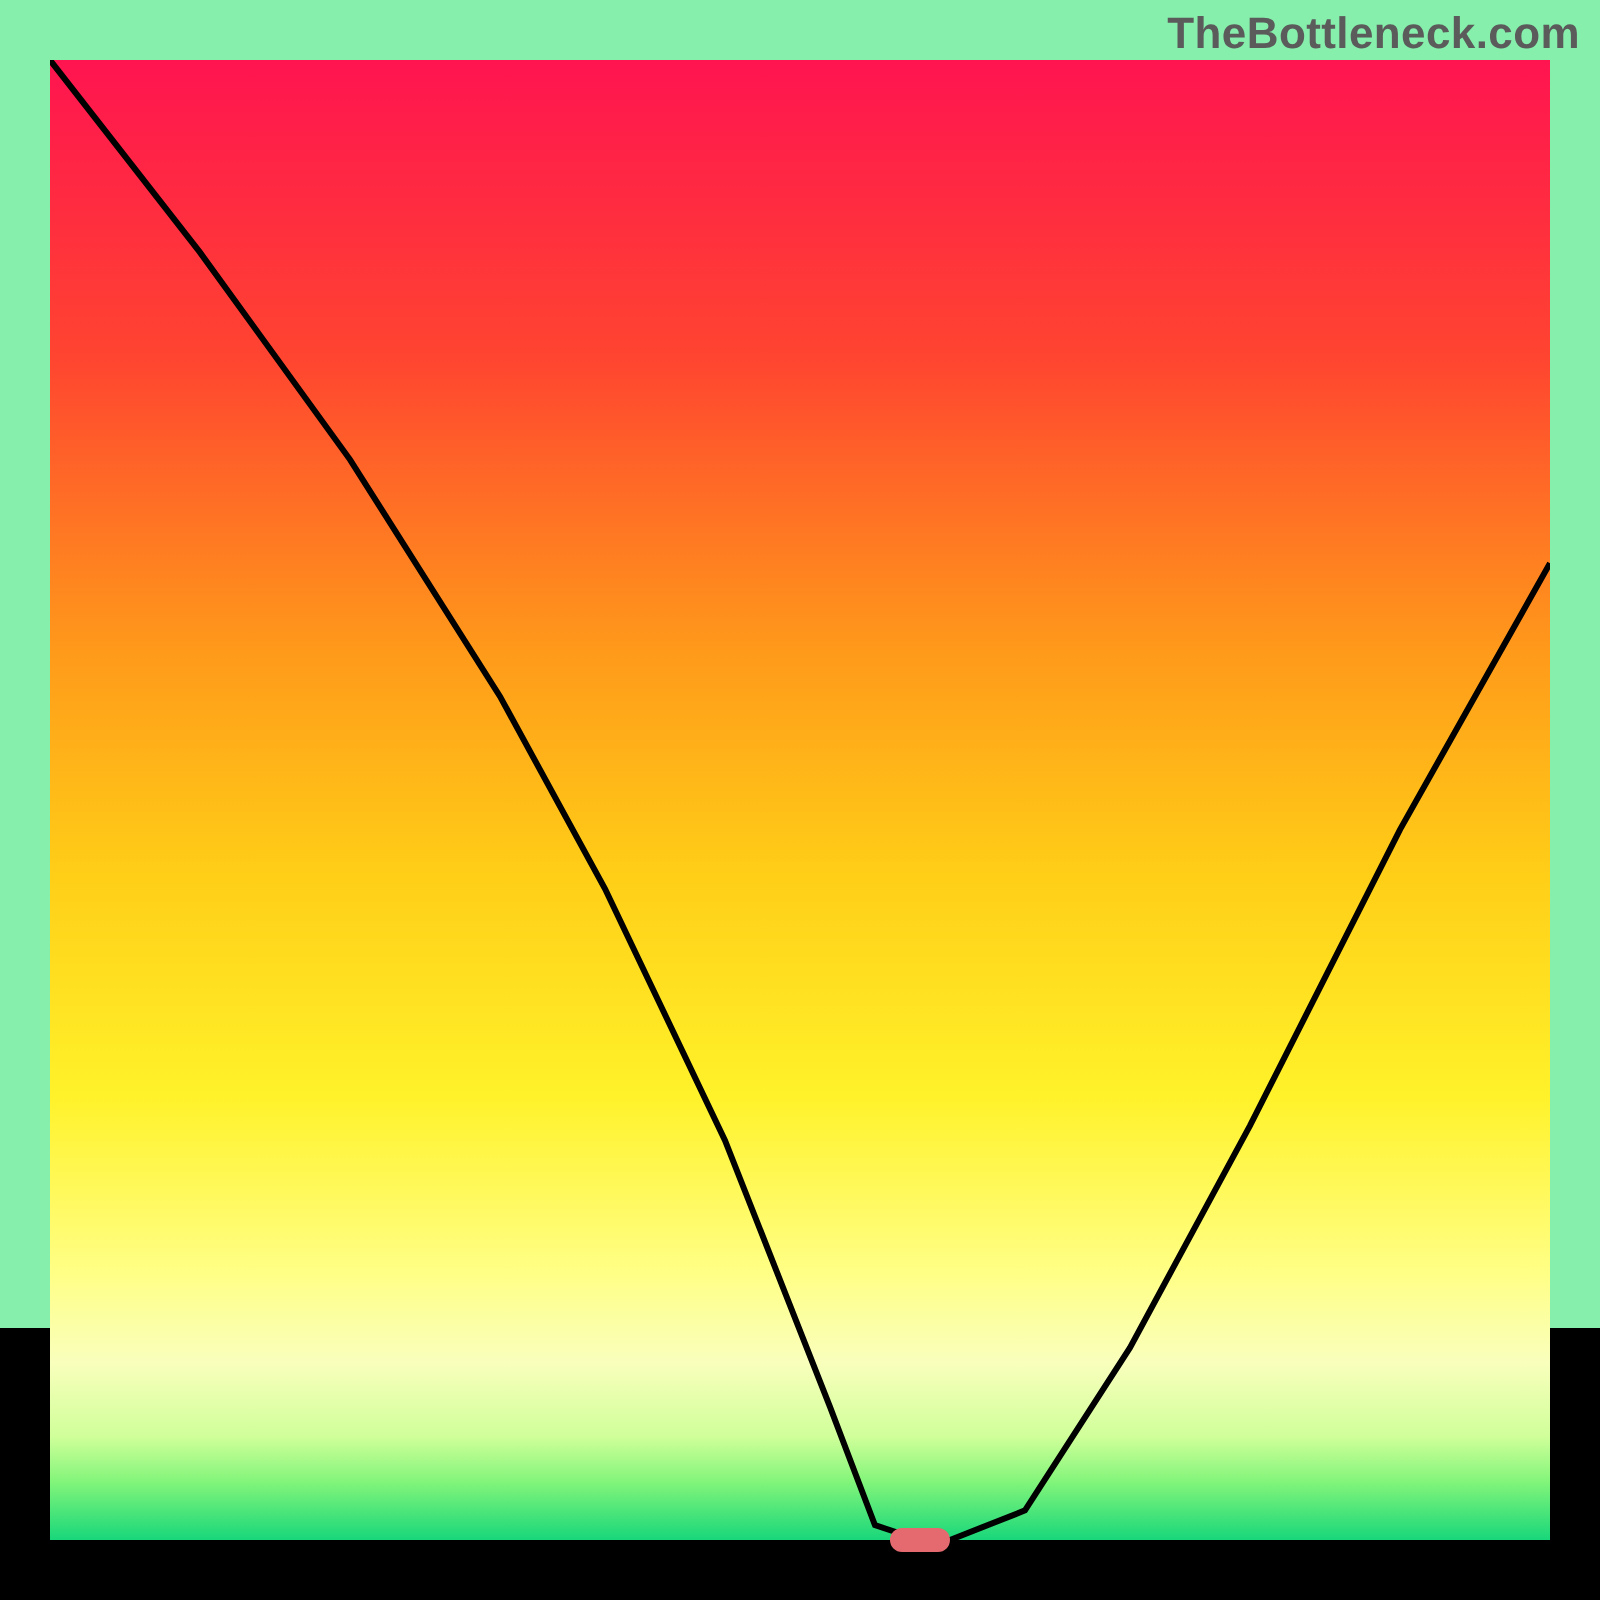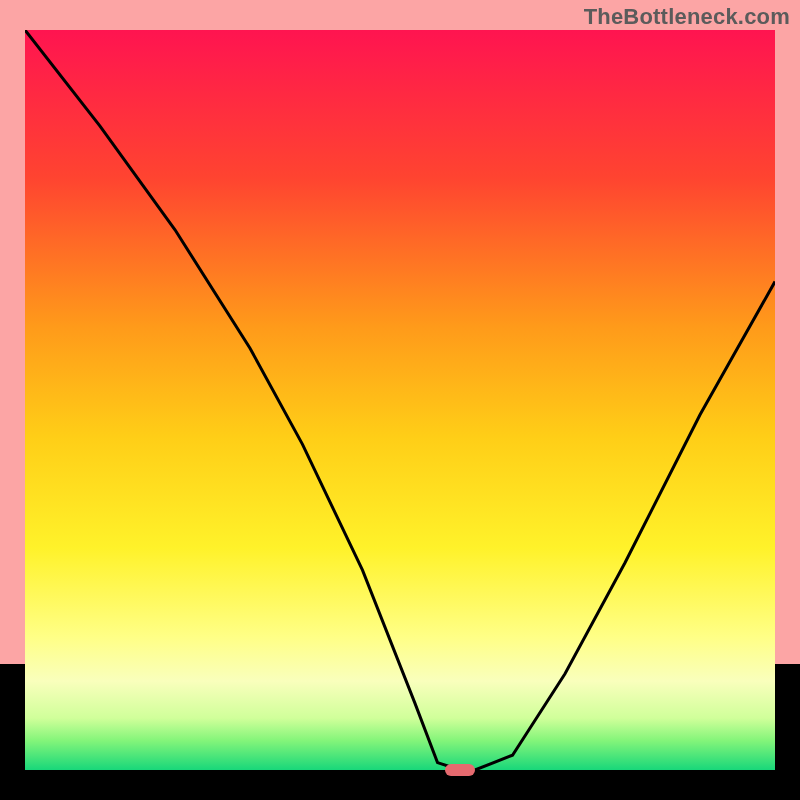--- a/index.html
+++ b/index.html
@@ -8,21 +8,21 @@
     width: 800px;
     height: 800px;
     background: #000;
     overflow: hidden;
     font-family: Arial, Helvetica, sans-serif;
   }
   .frame {
     position: relative;
     width: 800px;
     height: 664px;
-    background: #fca5a5;
+    background: #86efac;
   }
   .attribution {
     position: absolute;
     top: 4px;
     right: 10px;
     color: #5b5b5b;
     font-size: 22px;
     font-weight: bold;
     z-index: 50;
     letter-spacing: 0.2px;

